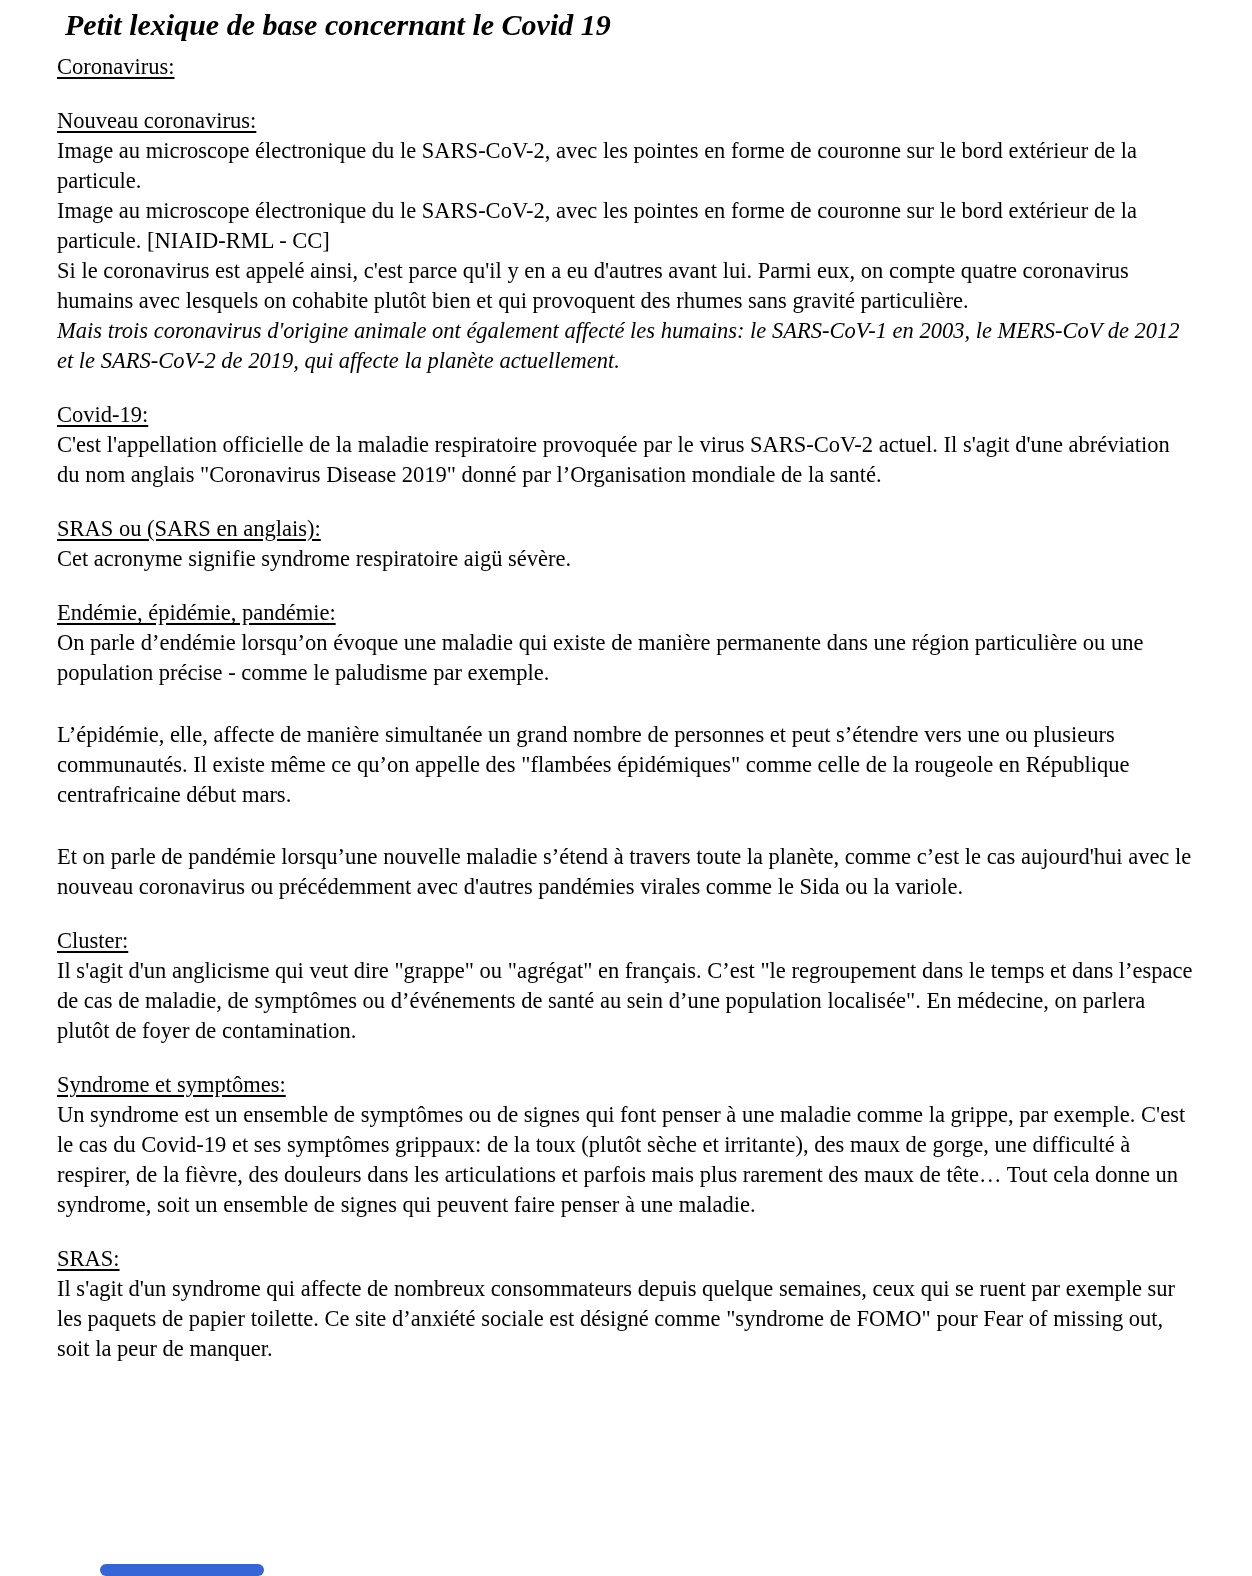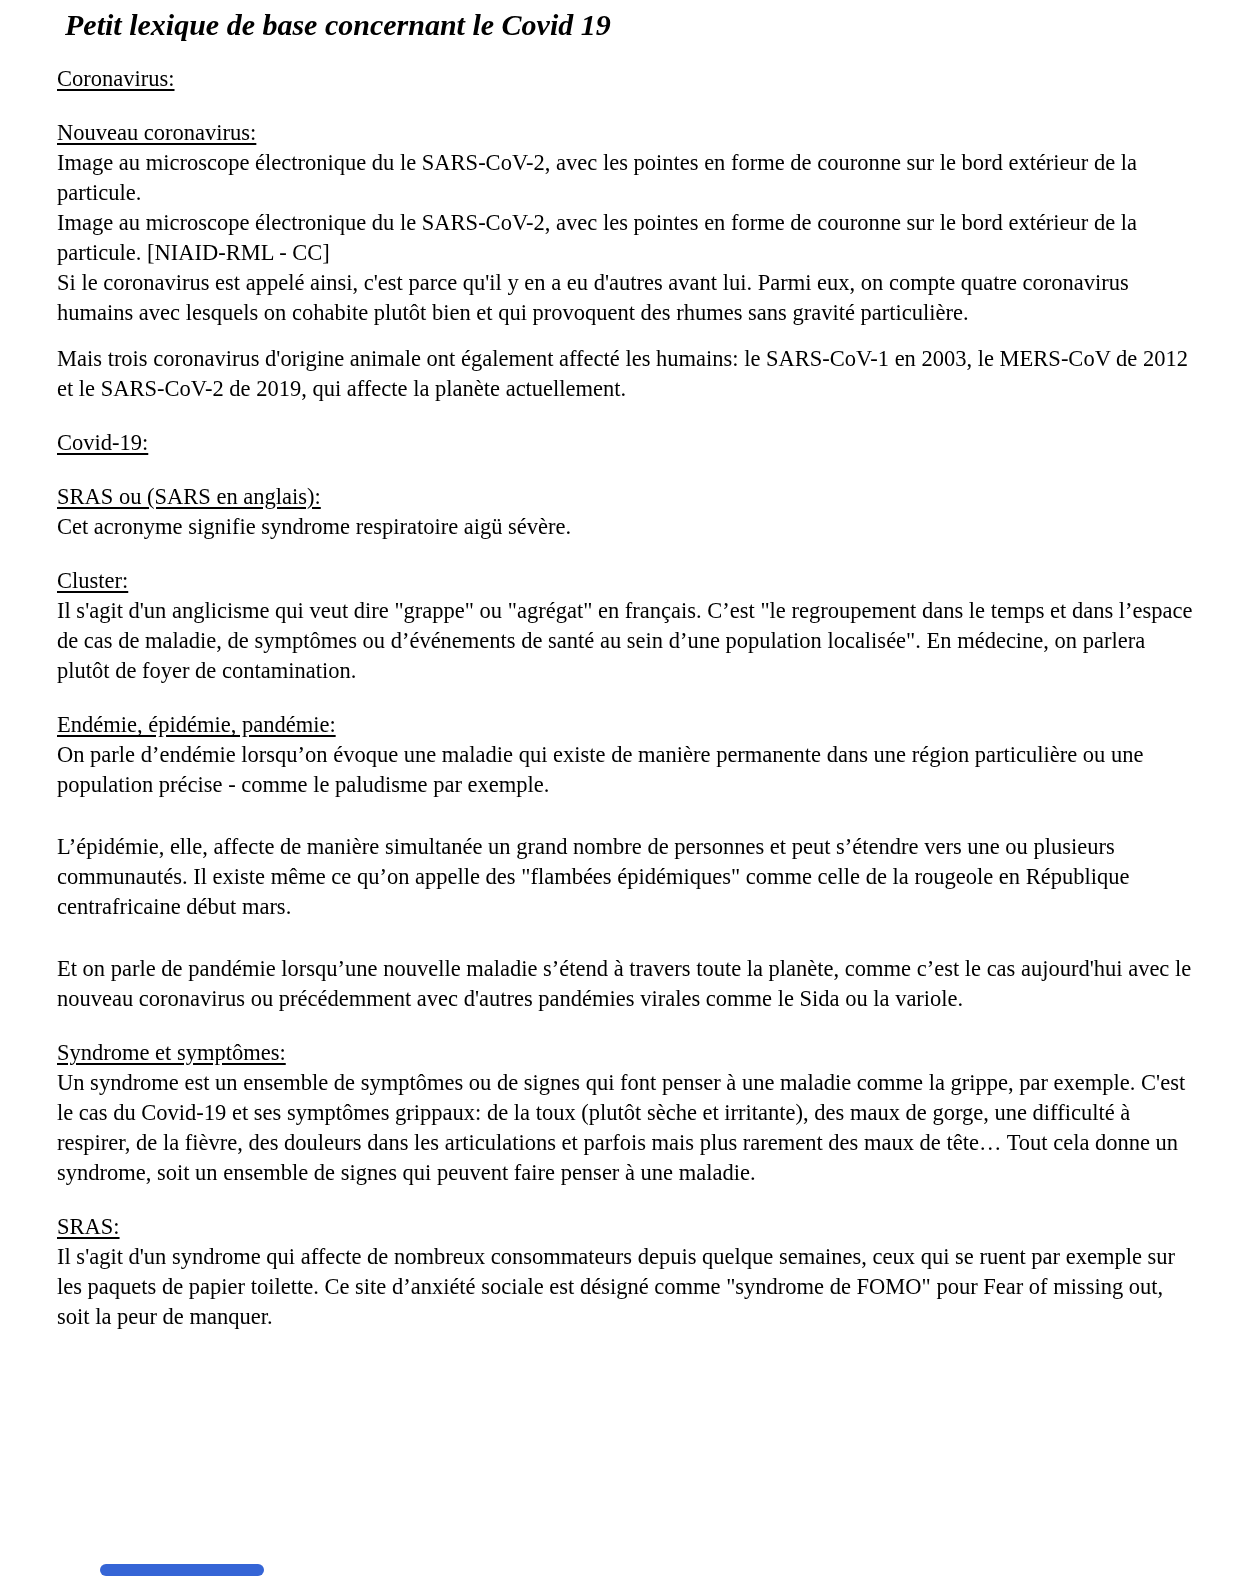--- a/index.html
+++ b/index.html
@@ -22,36 +22,36 @@
     font-size: 30px;
     font-weight: bold;
     font-style: italic;
     line-height: 38px;
     padding-left: 8px;
   }
   .section {
     margin-top: 24px;
   }
   .section.first {
-    margin-top: 20px;
+    margin-top: 8px;
   }
   .section-heading {
     font-size: 22.5px;
     line-height: 30px;
     font-weight: normal;
     margin: 0;
     text-decoration: underline;
     text-underline-offset: 3px;
   }
   .para {
     font-size: 22.5px;
     line-height: 30px;
     margin: 0;
   }
-  .para.gap-small { margin-top: 16px; }
+  .para.gap-small { margin-top: 0; font-style: italic; }
   .para.gap-large { margin-top: 32px; }
   .bottom-bar {
     position: absolute;
     left: 100px;
     top: 1564px;
     width: 164px;
     height: 12px;
     border-radius: 6px;
   }
 </style>
@@ -71,37 +71,38 @@
   <div class="section">
     <h2 class="section-heading">Nouveau coronavirus:</h2>
     <p class="para">Image au microscope électronique du le SARS-CoV-2, avec les pointes en forme de couronne sur le bord extérieur de la particule.</p>
     <p class="para">Image au microscope électronique du le SARS-CoV-2, avec les pointes en forme de couronne sur le bord extérieur de la particule. [NIAID-RML - CC]</p>
     <p class="para">Si le coronavirus est appelé ainsi, c'est parce qu'il y en a eu d'autres avant lui. Parmi eux, on compte quatre coronavirus humains avec lesquels on cohabite plutôt bien et qui provoquent des rhumes sans gravité particulière.</p>
     <p class="para gap-small">Mais trois coronavirus d'origine animale ont également affecté les humains: le SARS-CoV-1 en 2003, le MERS-CoV de 2012 et le SARS-CoV-2 de 2019, qui affecte la planète actuellement.</p>
   </div>
 
   <div class="section">
     <h2 class="section-heading">Covid-19:</h2>
+    <p class="para">C'est l'appellation officielle de la maladie respiratoire provoquée par le virus SARS-CoV-2 actuel. Il s'agit d'une abréviation du nom anglais "Coronavirus Disease 2019" donné par l’Organisation mondiale de la santé.</p>
   </div>
 
   <div class="section">
     <h2 class="section-heading">SRAS ou (SARS en anglais):</h2>
     <p class="para">Cet acronyme signifie syndrome respiratoire aigü sévère.</p>
   </div>
 
   <div class="section">
-    <h2 class="section-heading">Cluster:</h2>
-    <p class="para">Il s'agit d'un anglicisme qui veut dire "grappe" ou "agrégat" en français. C’est "le regroupement dans le temps et dans l’espace de cas de maladie, de symptômes ou d’événements de santé au sein d’une population localisée". En médecine, on parlera plutôt de foyer de contamination.</p>
-  </div>
-
-  <div class="section">
     <h2 class="section-heading">Endémie, épidémie, pandémie:</h2>
     <p class="para">On parle d’endémie lorsqu’on évoque une maladie qui existe de manière permanente dans une région particulière ou une population précise - comme le paludisme par exemple.</p>
     <p class="para gap-large">L’épidémie, elle, affecte de manière simultanée un grand nombre de personnes et peut s’étendre vers une ou plusieurs communautés. Il existe même ce qu’on appelle des "flambées épidémiques" comme celle de la rougeole en République centrafricaine début mars.</p>
     <p class="para gap-large">Et on parle de pandémie lorsqu’une nouvelle maladie s’étend à travers toute la planète, comme c’est le cas aujourd'hui avec le nouveau coronavirus ou précédemment avec d'autres pandémies virales comme le Sida ou la variole.</p>
+  </div>
+
+  <div class="section">
+    <h2 class="section-heading">Cluster:</h2>
+    <p class="para">Il s'agit d'un anglicisme qui veut dire "grappe" ou "agrégat" en français. C’est "le regroupement dans le temps et dans l’espace de cas de maladie, de symptômes ou d’événements de santé au sein d’une population localisée". En médecine, on parlera plutôt de foyer de contamination.</p>
   </div>
 
   <div class="section">
     <h2 class="section-heading">Syndrome et symptômes:</h2>
     <p class="para">Un syndrome est un ensemble de symptômes ou de signes qui font penser à une maladie comme la grippe, par exemple. C'est le cas du Covid-19 et ses symptômes grippaux: de la toux (plutôt sèche et irritante), des maux de gorge, une difficulté à respirer, de la fièvre, des douleurs dans les articulations et parfois mais plus rarement des maux de tête… Tout cela donne un syndrome, soit un ensemble de signes qui peuvent faire penser à une maladie.</p>
   </div>
 
   <div class="section">
     <h2 class="section-heading">SRAS:</h2>
     <p class="para">Il s'agit d'un syndrome qui affecte de nombreux consommateurs depuis quelque semaines, ceux qui se ruent par exemple sur les paquets de papier toilette. Ce site d’anxiété sociale est désigné comme "syndrome de FOMO" pour Fear of missing out, soit la peur de manquer.</p>

